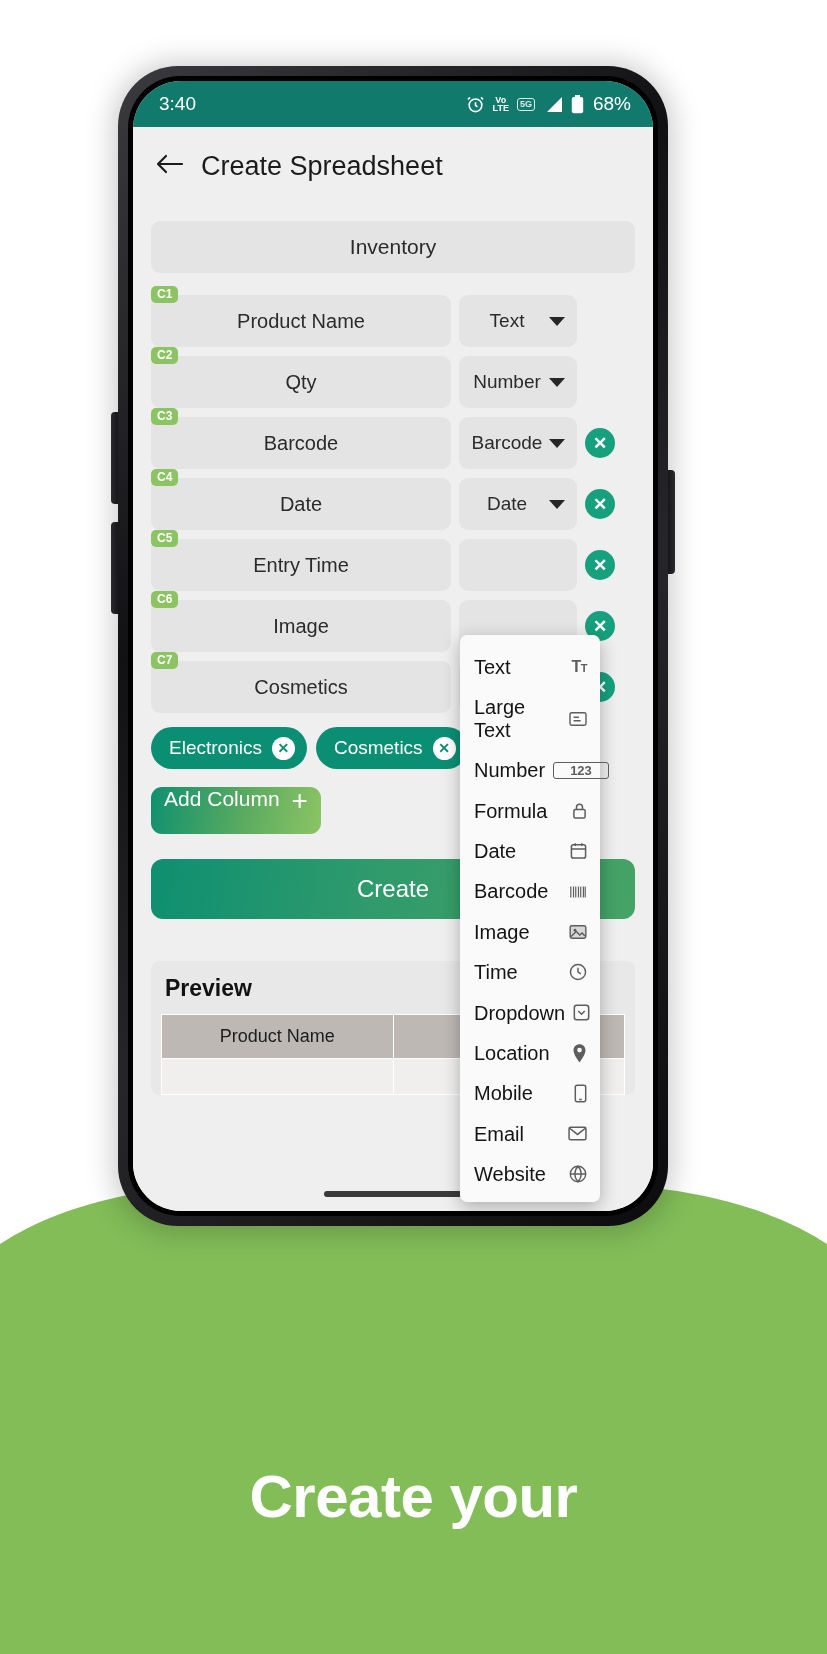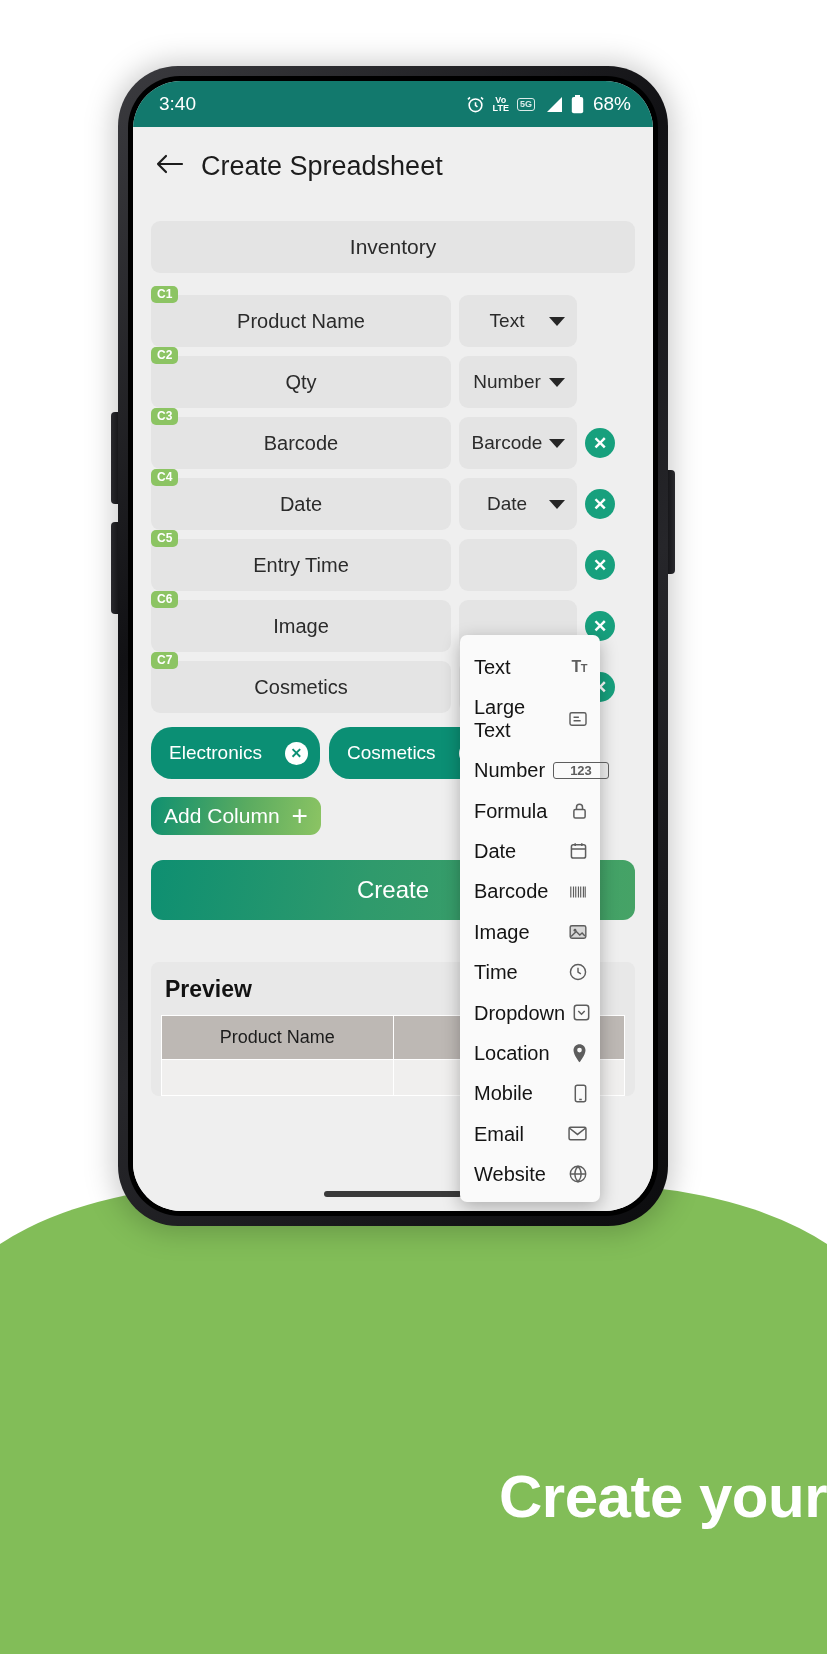--- a/index.html
+++ b/index.html
@@ -17,21 +17,21 @@
     background: #82bd58; border-radius: 300px 300px 0 0 / 150px 150px 0 0;
   }
   .green-hill2 {
     position: absolute; left: 0; bottom: 0; width: 827px; height: 375px;
     background: #82bd58;
   }
 
   
   .promo {
     position: absolute; left: 0; bottom: 118px; width: 827px;
-    text-align: right; color: #ffffff;
+    text-align: center; color: #ffffff;
     font-size: 60px; font-weight: 700; line-height: 1.30;
     letter-spacing: -0.5px;
   }
 
   
   .phone-shadow {
     position: absolute; left: 113px; top: 62px; width: 560px; height: 1170px;
     border-radius: 64px; background: rgba(0,0,0,0.20); filter: blur(14px);
   }
   .phone {
@@ -119,36 +119,36 @@
   .del-btn {
     width: 30px; height: 30px; border-radius: 50%; background: #17a07d;
     display: flex; align-items: center; justify-content: center;
     color: #ffffff; font-size: 17px; font-weight: 700; flex: none;
   }
   .del-slot { width: 30px; height: 30px; flex: none; }
 
   
   .chips { display: flex; gap: 9px; margin: 14px 0 0 0; align-items: center; }
   .chip {
-    height: 52px; border-radius: 21px; background: #0b8f74; color: #fff;
-    display: flex; align-items: center; gap: 23px; padding: 0 12px 0 18px;
+    height: 42px; border-radius: 21px; background: #0b8f74; color: #fff;
+    display: flex; align-items: center; gap: 10px; padding: 0 12px 0 18px;
     font-size: 19px;
   }
   .chip-x {
     width: 23px; height: 23px; border-radius: 50%; background: #ffffff;
     color: #0b8f74; font-size: 14px; font-weight: 700;
     display: flex; align-items: center; justify-content: center;
   }
   .chip-tail { width: 6px; height: 34px; border-radius: 3px; background: #7dba5d; }
 
   .add-col {
-    margin-top: 18px; width: 170px; height: 38px; border-radius: 11px;
+    margin-top: 18px; width: 170px; height: 47px; border-radius: 11px;
     background: linear-gradient(100deg,#0f9070 0%, #5aab60 55%, #8cc463 100%);
     color: #ffffff; font-size: 21px;
-    display: flex; align-items: center; justify-content: center; gap: 12px;
+    display: flex; align-items: flex-start; justify-content: center; gap: 12px;
   }
   .plus { font-size: 28px; line-height: 1; font-weight: 400; }
 
   .create-btn {
     margin-top: 25px; width: 100%; height: 60px; border-radius: 12px;
     background: linear-gradient(100deg,#0e8f71 0%, #2f9a6c 45%, #46a366 100%);
     color: #ffffff; font-size: 24px; font-weight: 500;
     display: flex; align-items: center; justify-content: center;
   }
 

